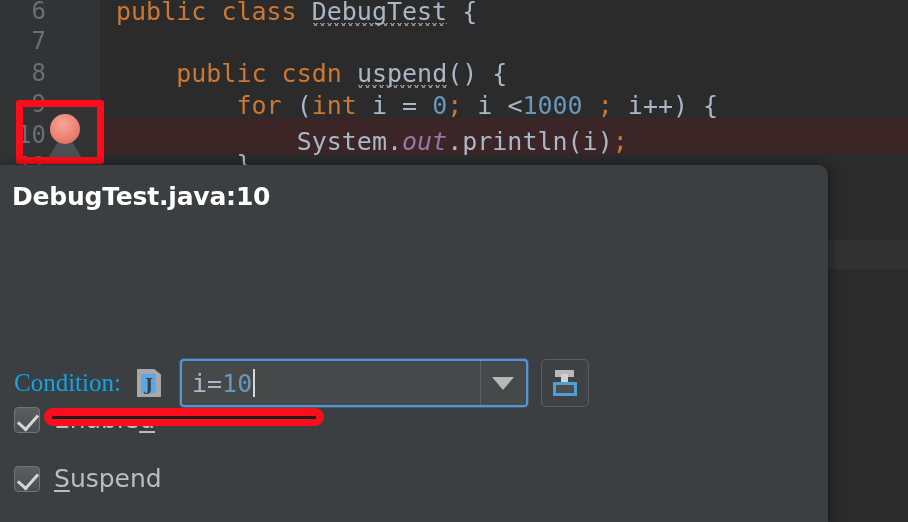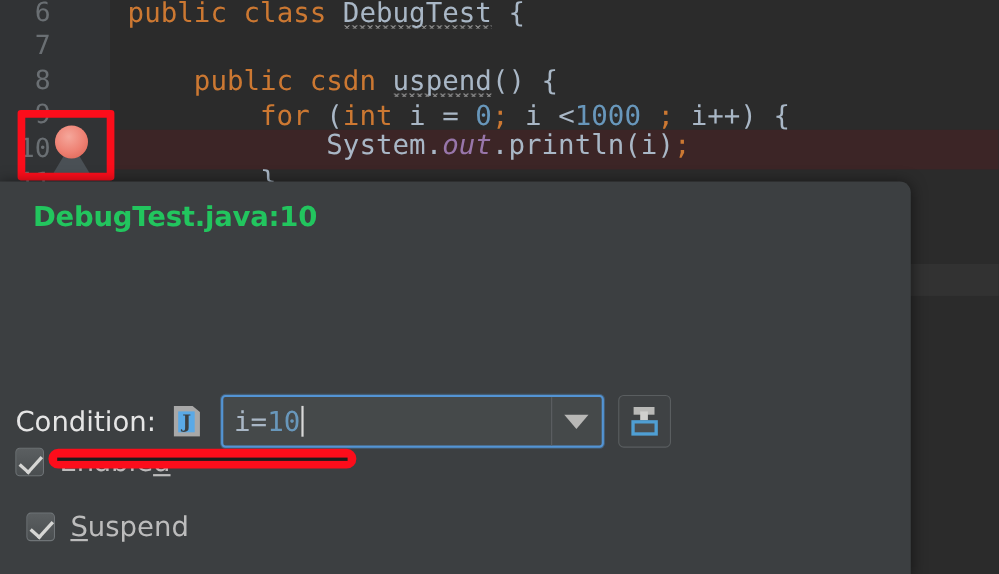--- a/index.html
+++ b/index.html
@@ -98,22 +98,22 @@
 
   
   .dialog {
     position: absolute;
     left: 0; top: 165px; width: 828px; height: 357px;
     background: #3c3f41;
     border-top-right-radius: 10px;
     box-shadow: 0 2px 14px rgba(0,0,0,.55);
   }
   .dlg-title {
-    position: absolute; left: 30px; top: 17px;
-    font-size: 25px; font-weight: bold; color: #22c55e;
+    position: absolute; left: 12px; top: 17px;
+    font-size: 25px; font-weight: bold; color: #ffffff;
     letter-spacing: -.2px;
     font-family: "DejaVu Sans", sans-serif;
   }
 
   .row { position: absolute; display: flex; align-items: center; }
 
   .cbox {
     width: 26px; height: 26px;
     border-radius: 4px;
     background: linear-gradient(#5b5f61, #4a4e50);
@@ -144,21 +144,21 @@
     position: relative; flex: none;
   }
   .radio.on::after {
     content: "";
     position: absolute; left: 8px; top: 8px;
     width: 8px; height: 8px; border-radius: 50%;
     background: #c9c9c7;
   }
 
   
-  .cond-label { font-size: 25px; color: #e5e5e5; }
+  .cond-label { font-size: 25px; color: #0ea5e9; font-family: Liberation Serif, serif; }
   .java-icon {
     width: 24px; height: 28px; position: relative; flex: none;
   }
   .java-icon .pg {
     position: absolute; inset: 0;
     background: #a8a8a8;
     clip-path: polygon(0 0, 72% 0, 100% 20%, 100% 100%, 0 100%);
   }
   .java-icon .inner {
     position: absolute; left: 4px; top: 5px; right: 5px; bottom: 4px;
@@ -257,21 +257,21 @@
       <div class="hl-soft-row" style="top:240px"></div>
 
       <div class="code-line" style="top:-6px"><span class="kw">public</span> <span class="kw">class</span> <span class="cls squig">DebugTest</span> <span class="pun">{</span></div>
 
       <div class="code-line" style="top:30px"></div>
 
       <div class="code-line" style="top:56px">    <span class="kw">public</span> <span class="kw">csdn</span> <span class="cls squig">uspend</span><span class="pun">() {</span></div>
 
       <div class="code-line" style="top:88px">        <span class="kw">for</span> <span class="pun">(</span><span class="kw">int</span><span class="pun"> i = </span><span class="num">0</span><span class="semi">;</span><span class="pun"> i &lt;</span><span class="num">1000</span><span class="semi"> ;</span><span class="pun"> i++) {</span></div>
 
-      <div class="code-line" style="top:114px">            <span class="pun">System.</span><span class="fld">out</span><span class="pun">.println(i)</span><span class="semi">;</span></div>
+      <div class="code-line" style="top:124px">            <span class="pun">System.</span><span class="fld">out</span><span class="pun">.println(i)</span><span class="semi">;</span></div>
 
       <div class="code-line" style="top:147px">        <span class="pun">}</span></div>
     </div>
 
     <div class="gutter">
       <div class="gutter-inner">
         <div class="lnum" style="top:-7px">6</div>
         <div class="lnum" style="top:23px">7</div>
         <div class="lnum" style="top:55px">8</div>
         <div class="lnum" style="top:86px">9</div>
@@ -287,21 +287,21 @@
 
   <div class="dialog">
 
     <div class="dlg-title">DebugTest.java:10</div>
 
     <div class="row" style="left:14px; top:240px; gap:14px;">
       <span class="cbox"></span>
       <span class="lbl"><span>Enable</span><span class="mn">d</span></span>
     </div>
 
-    <div class="row" style="left:24px; top:299px; gap:14px;">
+    <div class="row" style="left:14px; top:299px; gap:14px;">
       <span class="cbox"></span>
       <span class="lbl"><span class="mn">S</span><span>uspend</span></span>
     </div>
 
 
 
     <div class="row" style="left:14px; top:194px; gap:0;">
       <span class="cond-label">Condition:</span>
 
       <span class="java-icon" style="margin-left:16px">

